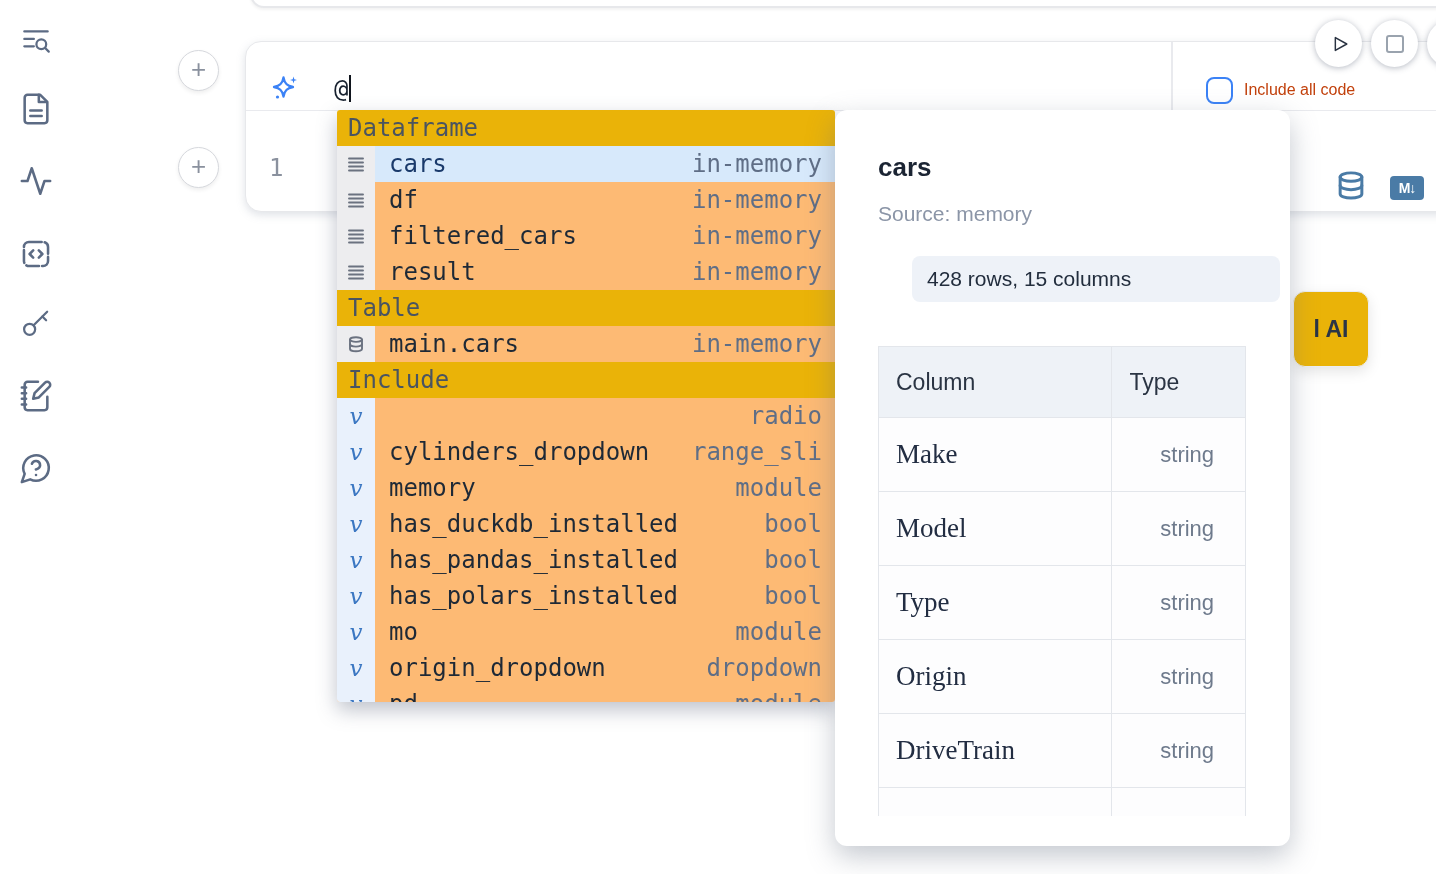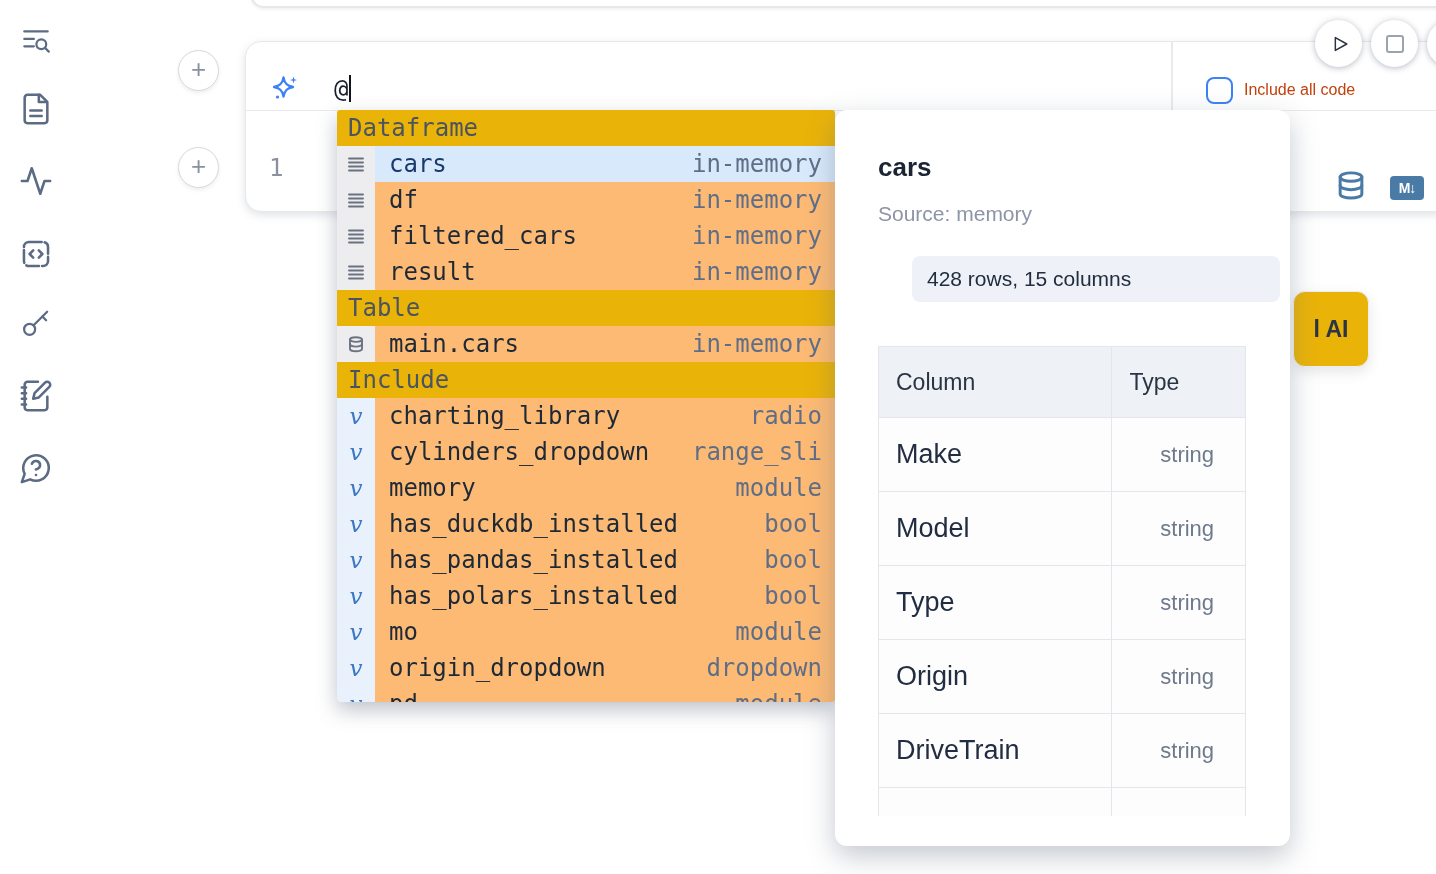--- a/index.html
+++ b/index.html
@@ -79,21 +79,21 @@
                  background:#eef2f8; border-radius:8px; display:flex; align-items:center;margin-left:34px; }
   .shape-badge span { margin-left:15px; font-size:21px; color:#222d3d; }
   .tbl-wrap { position:absolute; left:43px; top:236px; width:368px; height:470px; overflow:hidden; }
   table.schema { border-collapse:collapse; width:368px; }
   table.schema th { width:234px; height:71px; background:#eef2f7; border:1.5px solid #e3e6eb;
                     text-align:left; padding-left:17px; font-size:23px; font-weight:normal;
                     color:#2a3443; }
   table.schema th + th { width:134px; }
   table.schema td { height:74px; border:1.5px solid #e3e6eb; padding-left:17px;
                     background:#fdfdfe; }
-  td.col-name { font-family:Liberation Sans, sans-serif; font-size:27px; color:#222d42; }
+  td.col-name { font-family:Liberation Serif, serif; font-size:27px; color:#222d42; }
   td.col-type { font-size:22px; color:#6e7a8c;text-align:center; }
 
   
   .ai-btn { position:absolute; left:1293px; top:291px; width:76px; height:76px;
             background:#eab308; border:1px solid #eceef2; border-radius:12px; z-index:10;
             box-shadow:0 5px 14px rgba(0,0,0,.10); display:flex; align-items:center;
             justify-content:center; font-size:23px; font-weight:bold; color:#2b3546;
             cursor:pointer; white-space:nowrap; }
 
   
@@ -260,21 +260,20 @@
     <span class="dd-name">main.cars</span>
     <span class="dd-type">in-memory</span>
   </div>
 
   <div class="dd-header">Include</div>
 
   <div class="dd-item">
     <div class="dd-gutter g-blue">
         <span class="v-glyph">v</span>
       </div>
-    <span class="dd-name">charting_library</span>
     <span class="dd-type">radio</span>
   </div>
   <div class="dd-item">
     <div class="dd-gutter g-blue">
         <span class="v-glyph">v</span>
       </div>
     <span class="dd-name">cylinders_dropdown</span>
     <span class="dd-type">range_sli</span>
   </div>
   <div class="dd-item">

